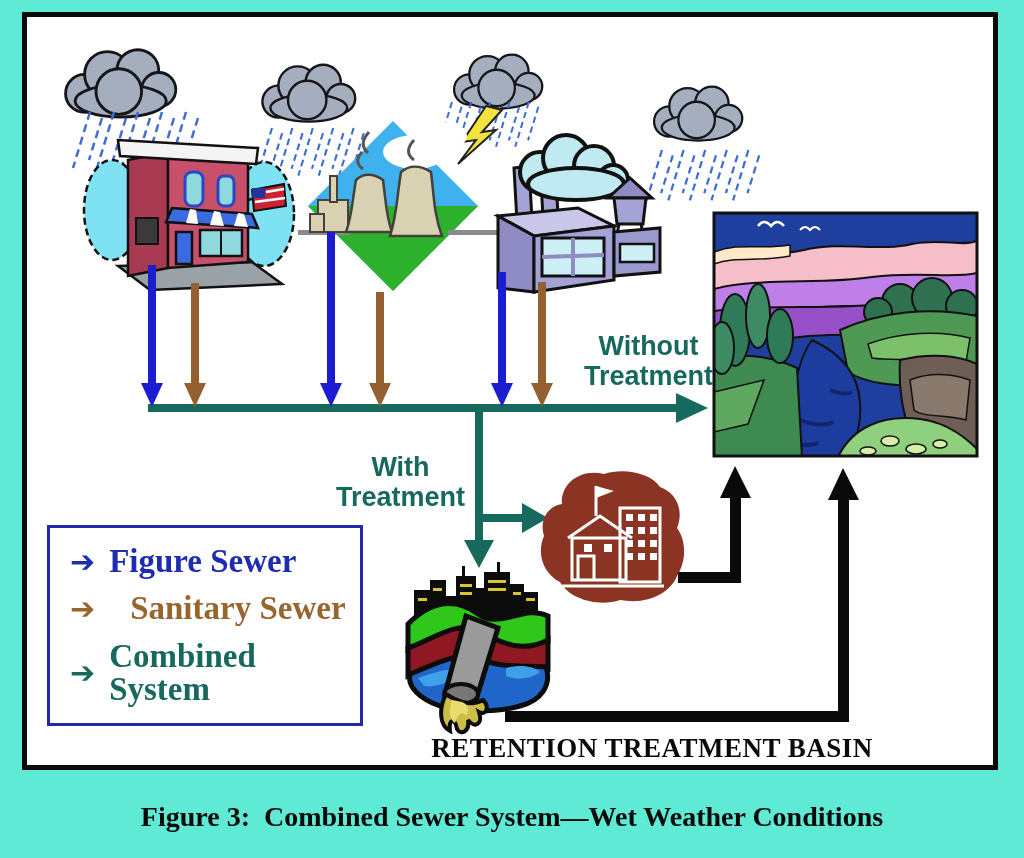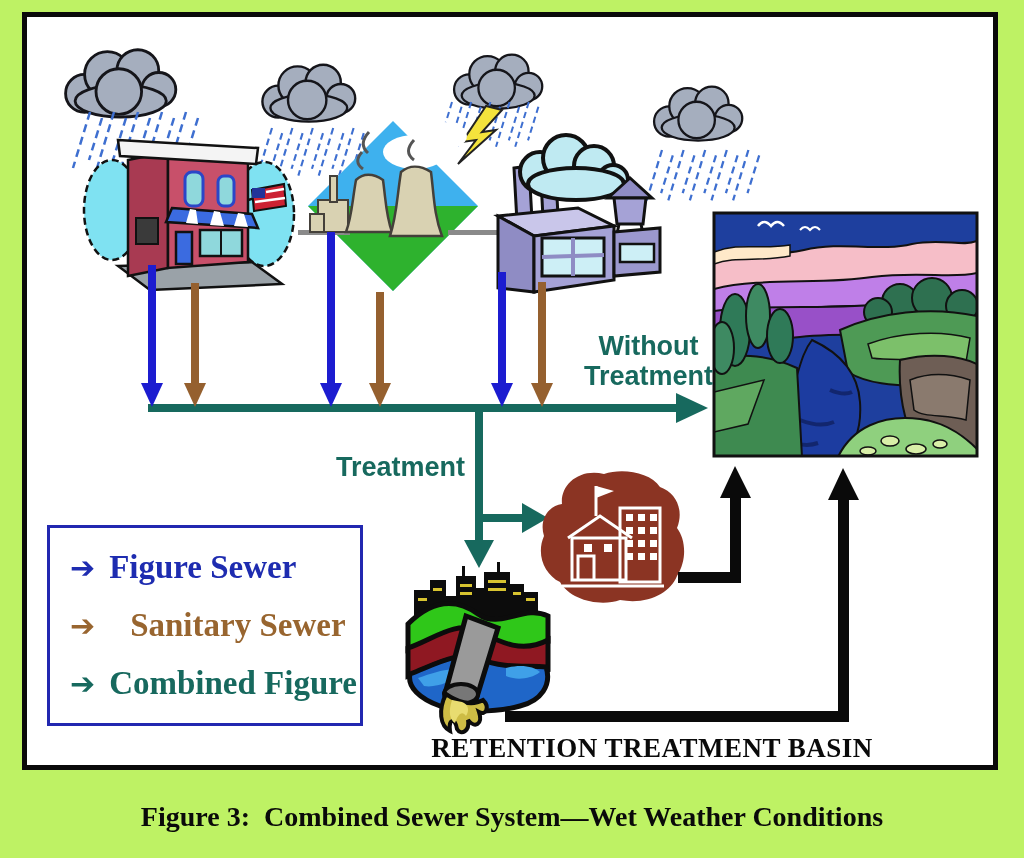--- a/index.html
+++ b/index.html
@@ -1,17 +1,17 @@
 <!DOCTYPE html>
 <html><head>
 <meta charset="utf-8">
 <style>
   html,body{margin:0;padding:0;background:#ffffff;width:1024px;height:858px;
     font-family:"Liberation Serif",serif;overflow:hidden;}
-  .stage{position:relative;width:1024px;height:858px;background:#bef264;}
+  .stage{position:relative;width:1024px;height:858px;background:#5eead4;}
   .frame{position:absolute;left:22px;top:12px;width:976px;height:758px;
     border:5px solid #0a0a0a;box-sizing:border-box;background:#fff;}
   svg.art{position:absolute;left:0;top:0;width:1024px;height:858px;}
   .overlay{position:absolute;z-index:5;}
   .teal-label{color:#17695E;font-family:"Liberation Sans",sans-serif;
     font-weight:bold;font-size:27px;line-height:30px;text-align:center;}
   .black-serif{color:#0a0a0a;font-family:"Liberation Serif",serif;font-weight:bold;}
   .wwtp{font-size:28px;text-align:center;letter-spacing:1px;}
   .retention{font-size:27px;text-align:center;letter-spacing:.5px;}
   .caption{font-size:28px;text-align:center;width:1024px;left:0;top:801px;white-space:pre-wrap;}
@@ -269,36 +269,37 @@
       <polygon points="828,500 859,500 843,468"></polygon>
     </g>
   </svg>
 
   <div class="overlay teal-label" style="left:556px;top:331px;width:185px;">
     <div>Without</div>
     <div>Treatment</div>
   </div>
 
   <div class="overlay teal-label" style="left:308px;top:452px;width:185px;">
+    <div>With</div>
     <div>Treatment</div>
   </div>
 
 
   <div class="overlay black-serif retention" style="left:392px;top:733px;width:520px;text-align:center;">RETENTION TREATMENT BASIN</div>
 
   <div class="overlay black-serif caption">Figure 3:  Combined Sewer System—Wet Weather Conditions</div>
 
   <div class="legend">
     <div class="legend-item">
       <span class="legend-arrow" style="color: rgb(30, 44, 176);">➔</span>
       <span style="color: rgb(30, 44, 176);">Figure Sewer</span>
     </div>
     <div class="legend-item">
       <span class="legend-arrow" style="color: rgb(152, 101, 47);">➔</span>
       <span style="color: rgb(152, 101, 47); margin-left: 21px;">Sanitary Sewer</span>
     </div>
     <div class="legend-item">
       <span class="legend-arrow" style="color: rgb(23, 105, 94);">➔</span>
-      <span style="color: rgb(23, 105, 94);">Combined Figure</span>
+      <span style="color: rgb(23, 105, 94);">Combined System</span>
     </div>
   </div>
 
 </div>
 
 </body></html>

